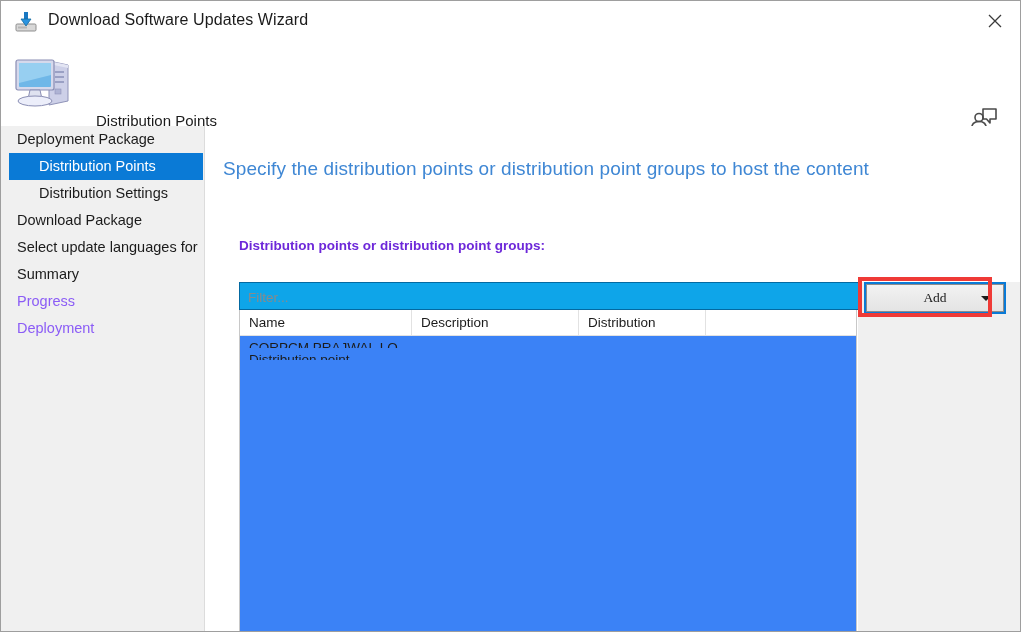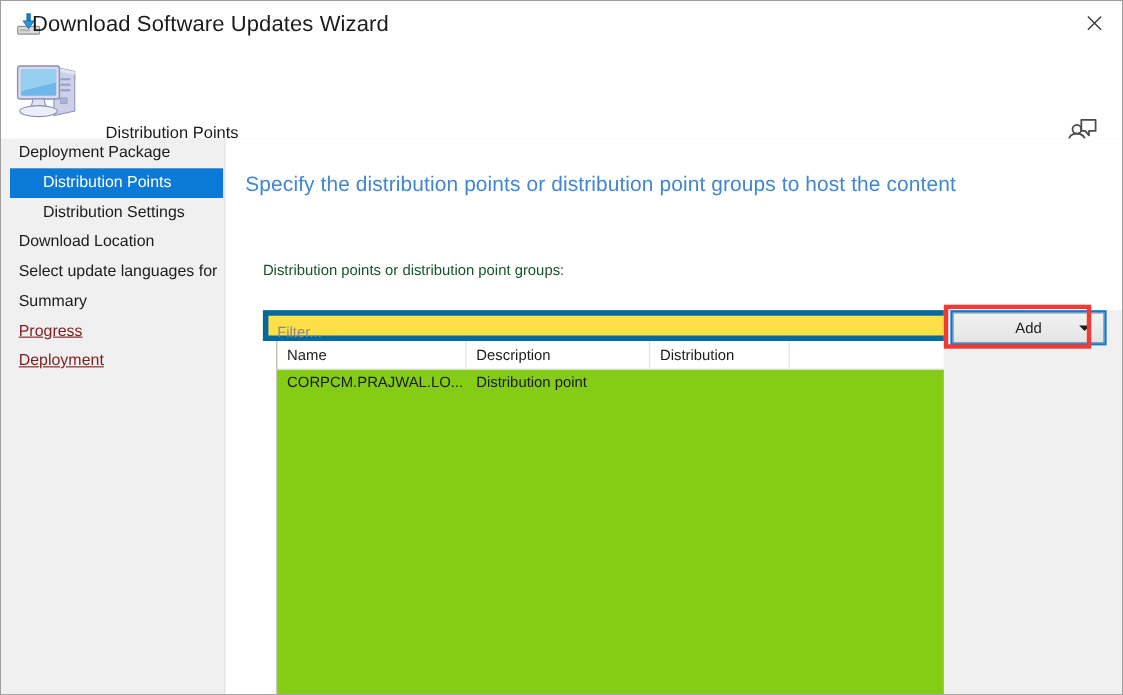--- a/index.html
+++ b/index.html
@@ -37,22 +37,22 @@
     background: #ffffff;
     box-sizing: border-box;
   }
   .title-icon {
     position: absolute;
     left: 14px; top: 10px;
     width: 22px; height: 22px;
   }
   .title-text {
     position: absolute;
-    left: 28px; top: 10px;
-    font-size: 20px;
+    left: 47px; top: 10px;
+    font-size: 16px;
     color: #1b1b1b;
     white-space: nowrap;
     letter-spacing: .1px;
     text-align: right;
   }
   .close-btn {
     position: absolute;
     right: 8px; top: 6px;
     width: 34px; height: 28px;
     display: flex;
@@ -118,21 +118,21 @@
     padding-left: 8px;
     box-sizing: border-box;
     cursor: default;
     overflow: hidden;
   }
   .nav-item.indent { padding-left: 30px; }
   .nav-item.selected {
     background: #0a7ad6;
     color: #ffffff;
   }
-  .nav-item.disabled { color: #7f1d1d; text-decoration: underline; }
+  .nav-item.disabled { color: #8b5cf6; }
 
   
   .v-sep {
     position: absolute;
     left: 203px; top: 0;
     width: 1px; height: 507px;
     background: #dcdcdc;
   }
 
   
@@ -149,32 +149,33 @@
     left: 18px; top: 32px;
     font-size: 19px;
     color: #3f87d4;
     white-space: nowrap;
     letter-spacing: .1px;
   }
   .field-label {
     position: absolute;
     left: 34px; top: 112px;
     font-size: 13.5px;
-    color: #14532d;
-    white-space: nowrap;
+    color: #6d28d9;
+    white-space: nowrap;
+    font-weight: bold;
   }
 
   
   .filter-box {
     position: absolute;
     left: 34px; top: 156px;
     width: 692px;
     height: 28px;
-    background: #fde047;
-    border: 5px solid #0369a1;
+    background: #0ea5e9;
+    border: 1px solid #0369a1;
     box-sizing: border-box;
   }
   .filter-input {
     position: absolute;
     left: 6px; top: 0;
     width: 575px;
     height: 26px;
     border: none;
     outline: none;
     background: transparent;
@@ -189,46 +190,45 @@
     width: 19px; height: 19px;
     cursor: default;
   }
 
   
   .listview {
     position: absolute;
     left: 34px; top: 184px;
     width: 618px;
     height: 323px;
-    background: #84cc16;
+    background: #3b82f6;
     border: 1px solid #c8c8c8;
     border-top: none;
     box-sizing: border-box;
     overflow: hidden;
-    margin-left: 12px;
   }
   .lv-header {
     display: flex;
     height: 25px;
     border-bottom: 1px solid #e2e2e2;
     background: #ffffff;
   }
   .lv-th {
     font-size: 13.5px;
     color: #1b1b1b;
     line-height: 25px;
     padding-left: 9px;
     box-sizing: border-box;
     border-right: 1px solid #e2e2e2;
     white-space: nowrap;
     overflow: hidden;
     cursor: default;
   }
   .lv-th:last-child { border-right: none; }
-  .lv-row { display: flex; height: 24px; }
+  .lv-row { display: flex; height: 24px; flex-direction: column; }
   .lv-td {
     font-size: 13.5px;
     color: #1b1b1b;
     line-height: 24px;
     padding-left: 9px;
     box-sizing: border-box;
     white-space: nowrap;
     overflow: hidden;
     cursor: default;
   }
@@ -240,20 +240,21 @@
     width: 164px;
     height: 351px;
     background: #f0f0f0;
     box-sizing: border-box;
   }
   .btn-wrap {
     position: absolute;
     left: 8px; top: 2px;
     width: 138px;
     height: 28px;
+    font-family: Liberation Serif, serif;
   }
   .split-btn {
     position: absolute;
     left: 0; top: 0;
     width: 138px;
     height: 28px;
     background: linear-gradient(#f2f2f2, #e4e4e4);
     border: 1px solid #8c8c8c;
     box-sizing: border-box;
     outline: 2px solid #0a7ad6;
@@ -336,21 +337,21 @@
       </svg>
     </div>
   </div>
 
   <div class="body-area">
 
     <div class="sidebar">
       <div class="nav-item">Deployment Package</div>
       <div class="nav-item indent selected">Distribution Points</div>
       <div class="nav-item indent">Distribution Settings</div>
-      <div class="nav-item">Download Location</div>
+      <div class="nav-item">Download Package</div>
       <div class="nav-item">Select update languages for</div>
       <div class="nav-item">Summary</div>
       <div class="nav-item disabled">Progress</div>
       <div class="nav-item disabled">Deployment</div>
     </div>
 
     <div class="v-sep"></div>
 
     <div class="content">
 

